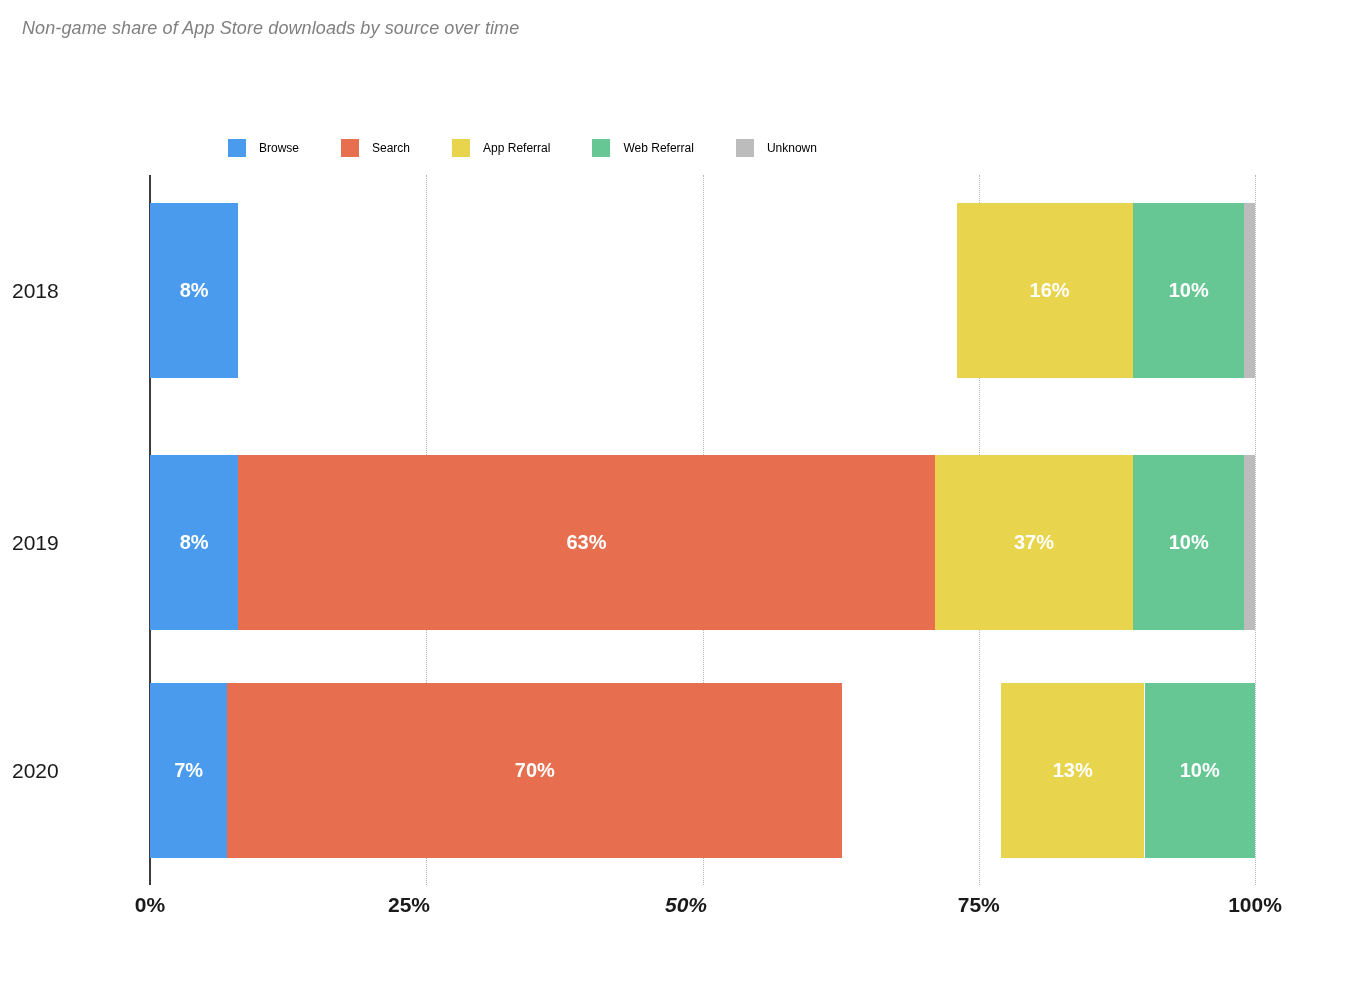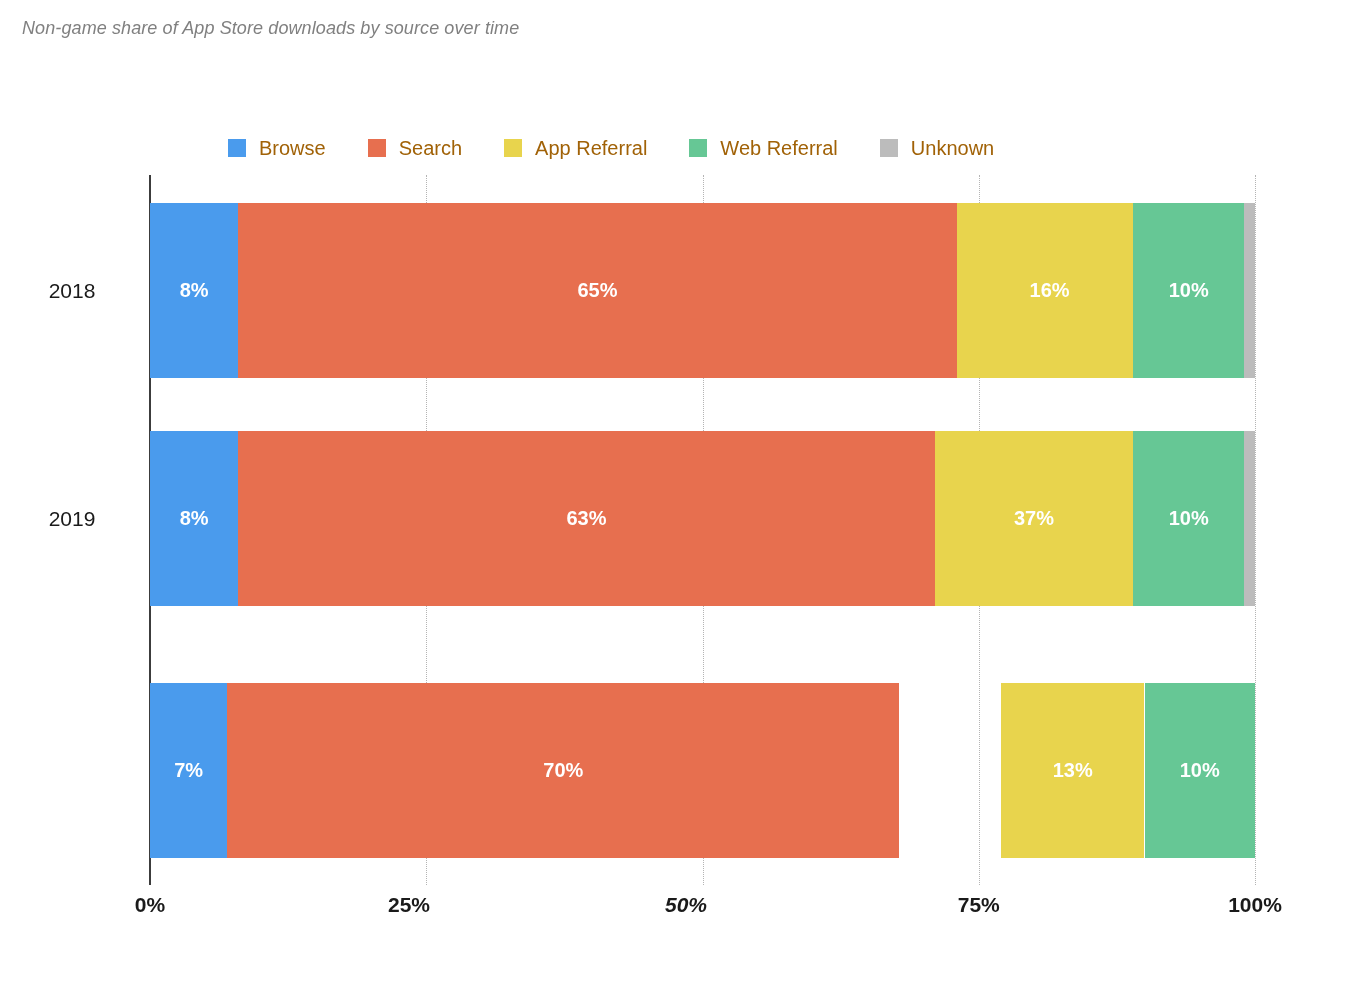--- a/index.html
+++ b/index.html
@@ -41,22 +41,22 @@
     align-items: center;
     margin-right: 42px;
   }
   .legend-swatch {
     width: 18px;
     height: 18px;
     margin-right: 13px;
     flex: none;
   }
   .legend-label {
-    font-size: 20px;
-    color: #a16207;
+    font-size: 12px;
+    color: #000000;
     white-space: nowrap;
   }
 
   
   #plot {
     position: absolute;
     left: 150px;
     top: 175px;
     width: 1105px;
     height: 710px;
@@ -97,21 +97,21 @@
     font-size: 20px;
     font-weight: bold;
     color: #ffffff;
     white-space: nowrap;
     pointer-events: none;
   }
   .cat-label {
     position: absolute;
     right: 1123px;
     width: 120px;
-    text-align: center;
+    text-align: left;
     font-size: 21px;
     color: #1a1a1a;
     height: 175px;
     line-height: 175px;
   }
 
   
   .xtick {
     position: absolute;
     top: 718px;
@@ -157,52 +157,50 @@
       <div class="gridline" style="left: 552.5px;"></div>
       <div class="gridline" style="left: 828.75px;"></div>
       <div class="gridline" style="left: 1105px;"></div>
     </div>
   <div id="bars">
       <div class="bar-row" style="top: 28px;">
         <div class="cat-label">2018</div>
         <div class="bar-seg" style="left: 0px; width: 88.4px; background: rgb(74, 155, 237);">
           <span class="seg-label">8%</span>
         </div>
-        <div class="bar-seg" style="left: 88.4px; width: 718.25px; background: rgb(231, 111, 79);">
-          <span class="seg-label">65%</span>
-        </div>
         <div class="bar-seg" style="left: 806.65px; width: 176.8px; background: rgb(232, 212, 77); padding-left: 9px;">
           <span class="seg-label">16%</span>
         </div>
         <div class="bar-seg" style="left: 983.45px; width: 110.5px; background: rgb(102, 199, 149);">
           <span class="seg-label">10%</span>
         </div>
         <div class="bar-seg" style="left: 1093.95px; width: 11.05px; background: rgb(188, 188, 188);"></div>
       </div>
-      <div class="bar-row" style="top: 256px;">
+      <div class="bar-row" style="top: 280px;">
         <div class="cat-label">2019</div>
         <div class="bar-seg" style="left: 0px; width: 88.4px; background: rgb(74, 155, 237);">
           <span class="seg-label">8%</span>
         </div>
         <div class="bar-seg" style="left: 88.4px; width: 696.15px; background: rgb(231, 111, 79);">
           <span class="seg-label">63%</span>
         </div>
         <div class="bar-seg" style="left: 784.55px; width: 198.9px; background: rgb(232, 212, 77);">
           <span class="seg-label">37%</span>
         </div>
         <div class="bar-seg" style="left: 983.45px; width: 110.5px; background: rgb(102, 199, 149);">
           <span class="seg-label">10%</span>
         </div>
         <div class="bar-seg" style="left: 1093.95px; width: 11.05px; background: rgb(188, 188, 188);"></div>
       </div>
       <div class="bar-row" style="top: 508px;">
+        <div class="cat-label">2020</div>
         <div class="bar-seg" style="left: 0px; width: 77.35px; background: rgb(74, 155, 237);">
           <span class="seg-label">7%</span>
         </div>
-        <div class="bar-seg" style="left: 77.35px; width: 672px; background: rgb(231, 111, 79);">
+        <div class="bar-seg" style="left: 77.35px; width: 615px; background: rgb(231, 111, 79);">
           <span class="seg-label">70%</span>
         </div>
         <div class="bar-seg" style="left: 850.85px; width: 143.65px; background: rgb(232, 212, 77);">
           <span class="seg-label">13%</span>
         </div>
         <div class="bar-seg" style="left: 994.5px; width: 110.5px; background: rgb(102, 199, 149);">
           <span class="seg-label">10%</span>
         </div>
       </div>
     </div>

